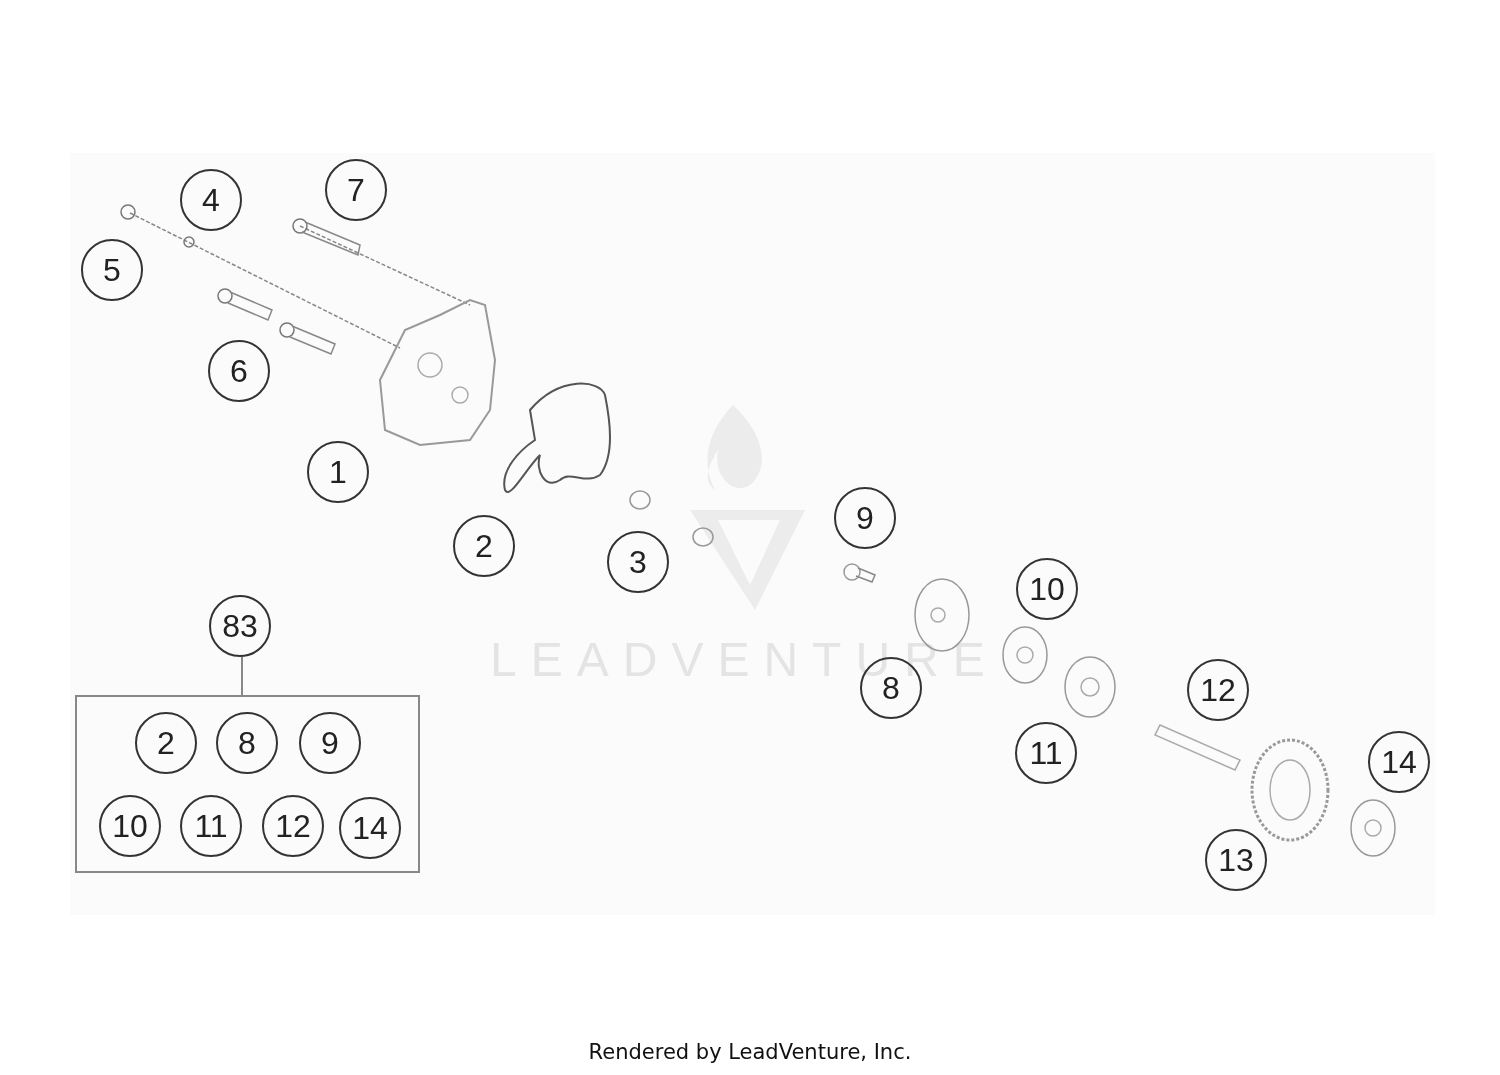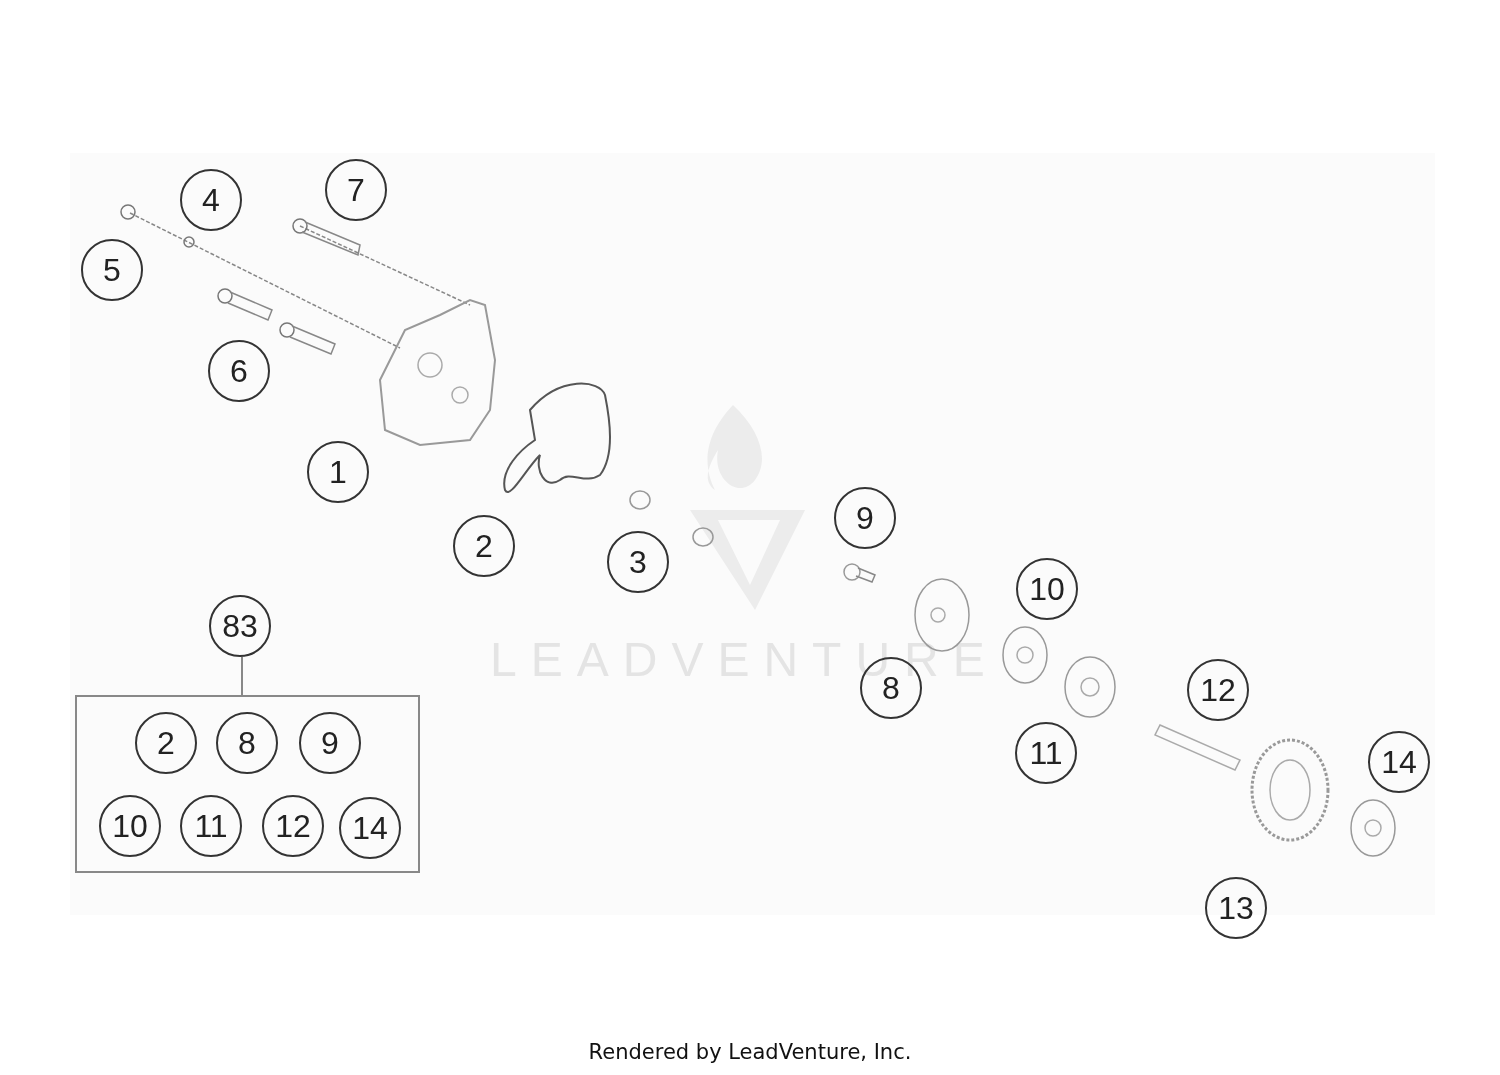--- a/index.html
+++ b/index.html
@@ -77,21 +77,21 @@
 <div class="callout" style="left:638px;top:562px">3</div>
 <div class="callout" style="left:211px;top:200px">4</div>
 <div class="callout" style="left:112px;top:270px">5</div>
 <div class="callout" style="left:239px;top:371px">6</div>
 <div class="callout" style="left:356px;top:190px">7</div>
 <div class="callout" style="left:891px;top:688px">8</div>
 <div class="callout" style="left:865px;top:518px">9</div>
 <div class="callout" style="left:1047px;top:589px">10</div>
 <div class="callout" style="left:1046px;top:753px">11</div>
 <div class="callout" style="left:1218px;top:690px">12</div>
-<div class="callout" style="left:1236px;top:908px">13</div>
+<div class="callout" style="left:1236px;top:860px">13</div>
 <div class="callout" style="left:1399px;top:762px">14</div>
 
 <div class="callout" style="left:240px;top:626px">83</div>
 <div class="kit-line"></div>
 <div class="kit-box"></div>
 <div class="callout" style="left:166px;top:743px">2</div>
 <div class="callout" style="left:247px;top:743px">8</div>
 <div class="callout" style="left:330px;top:743px">9</div>
 <div class="callout" style="left:130px;top:826px">10</div>
 <div class="callout" style="left:211px;top:826px">11</div>

